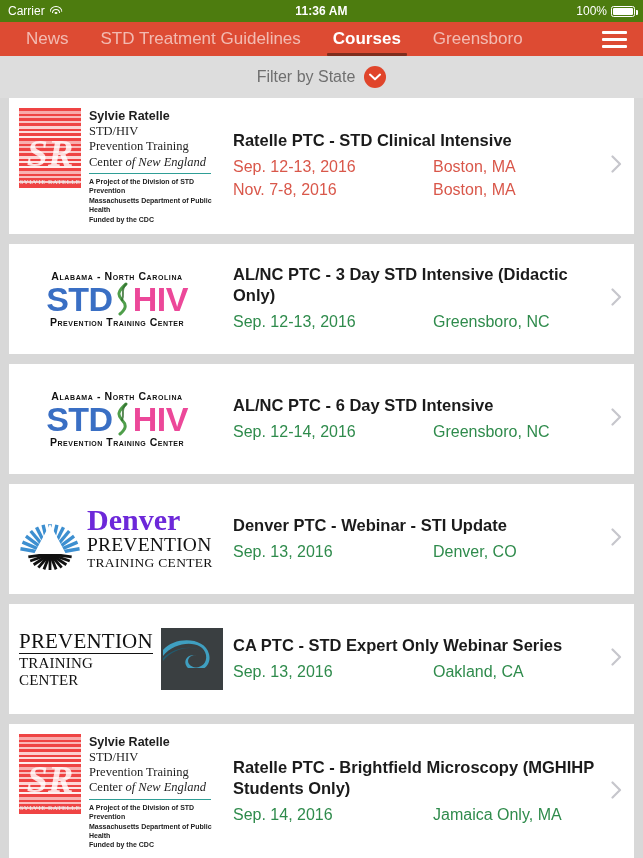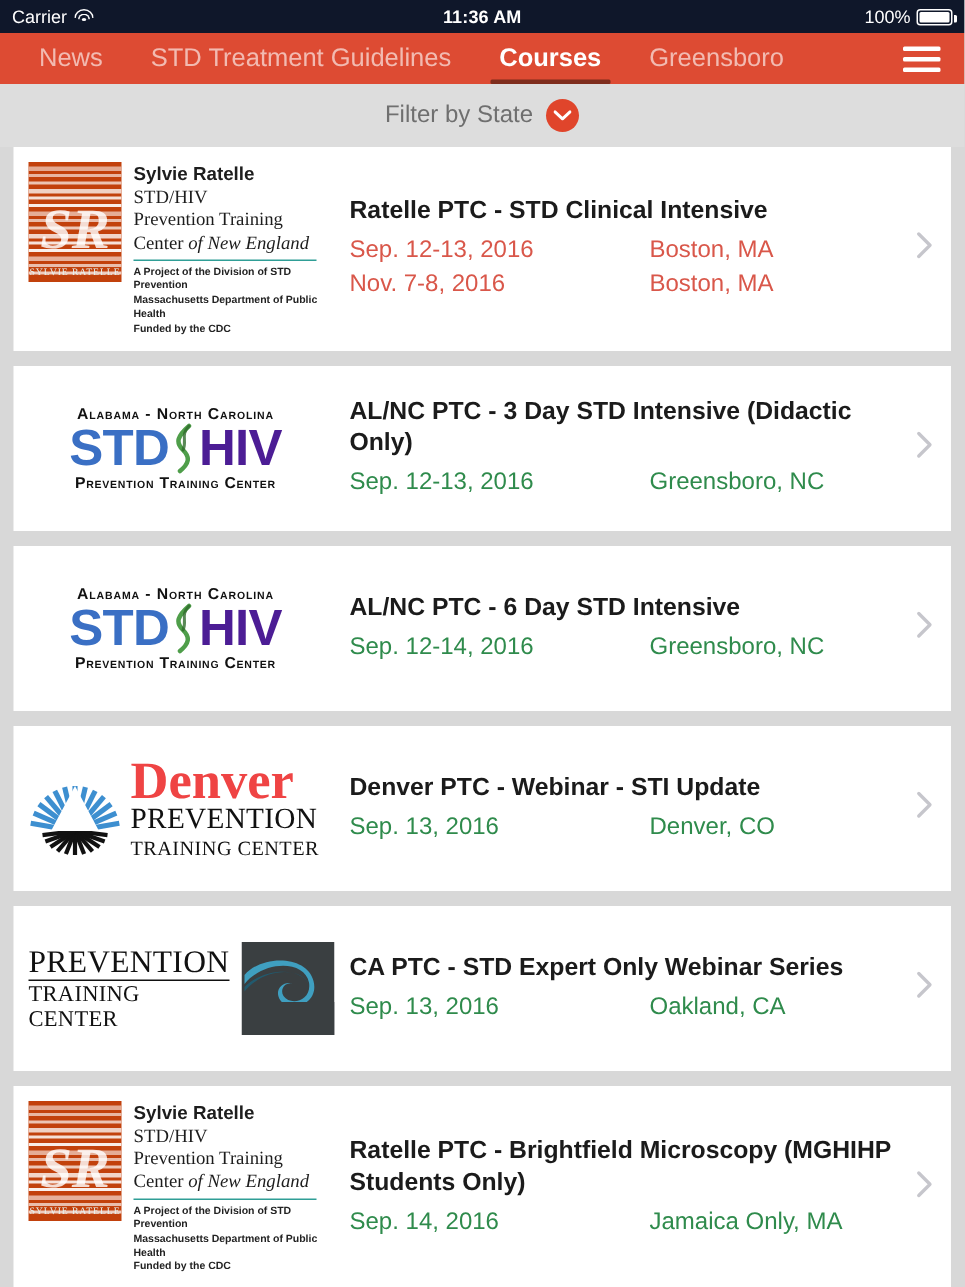--- a/index.html
+++ b/index.html
@@ -7,21 +7,21 @@
     width: 643px; height: 858px;
     overflow: hidden;
     background: #d8d8d8;
     font-family: "Liberation Sans", sans-serif;
     -webkit-font-smoothing: antialiased;
   }
 
   
   #status-bar {
     height: 22px;
-    background: #0f172a;
+    background: #4d7c0f;
     color: #fff;
     display: flex;
     align-items: center;
     padding: 0 8px;
     font-size: 12px;
     position: relative;
   }
   #status-left { display: flex; align-items: center; gap: 5px; }
   #status-center {
     position: absolute; left: 0; right: 0; text-align: center;
@@ -122,21 +122,21 @@
   .theme-green .card-row { color: #2f8b4c; }
   .card-chevron {
     position: absolute; right: 12px; top: 50%; transform: translateY(-50%);
     color: #c6c6cc;
   }
 
   
   .logo-ratelle { display: flex; align-items: flex-start; width: 100%; }
   .ratelle-mark {
     width: 62px; height: 80px; flex: 0 0 62px; position: relative;
-    background: #c2410c; overflow: hidden;
+    background: #ef4444; overflow: hidden;
   }
   .ratelle-stripes { position: absolute; inset: 0; }
   .ratelle-stripes i { position: absolute; left: 0; right: 0; height: 2px; background: #ffffff; }
   .ratelle-sr {
     position: absolute; left: 0; right: 0; top: 26px; text-align: center;
     font-family: "Liberation Serif", serif; font-style: italic; font-weight: bold;
     font-size: 38px; color: rgba(255,255,255,.82); line-height: 1;
   }
   .ratelle-footlabel {
     position: absolute; left: 0; right: 0; bottom: 3px; text-align: center;
@@ -155,34 +155,34 @@
   .alnc-top {
     font-size: 10.5px; font-weight: bold; color: #111;
     letter-spacing: .6px; font-variant: small-caps; white-space: nowrap;
   }
   .alnc-mid {
     display: flex; align-items: center; justify-content: center;
     font-size: 34px; font-weight: bold; line-height: 1; letter-spacing: -.5px;
     font-family: "Liberation Sans", sans-serif;
   }
   .alnc-std { color: #3a6fc4; }
-  .alnc-hiv { color: #4c1d95; }
+  .alnc-hiv { color: #ec4899; }
   .alnc-ribbon { width: 20px; height: 34px; position: relative; }
   .alnc-bot {
     font-size: 10.5px; font-weight: bold; color: #111;
     letter-spacing: .5px; font-variant: small-caps; white-space: nowrap;
   }
 
   
   .logo-denver { display: flex; align-items: center; width: 100%; }
   .denver-mark { width: 62px; height: 62px; flex: 0 0 62px; }
   .denver-text { padding-left: 6px; line-height: 1; }
   .dv-denver {
-    font-family: "Liberation Serif", serif; font-size: 35px; font-weight: bold;
-    color: #ef4444; line-height: .95;
+    font-family: "Liberation Serif", serif; font-size: 30px; font-weight: bold;
+    color: #6d28d9; line-height: .95;
   }
   .dv-prev {
     font-family: "Liberation Serif", serif; font-size: 19.5px; color: #111;
     letter-spacing: .2px; line-height: 1.05;
   }
   .dv-tc {
     font-family: "Liberation Serif", serif; font-size: 13.5px; color: #111;
     letter-spacing: .3px; line-height: 1.2;
   }
 

